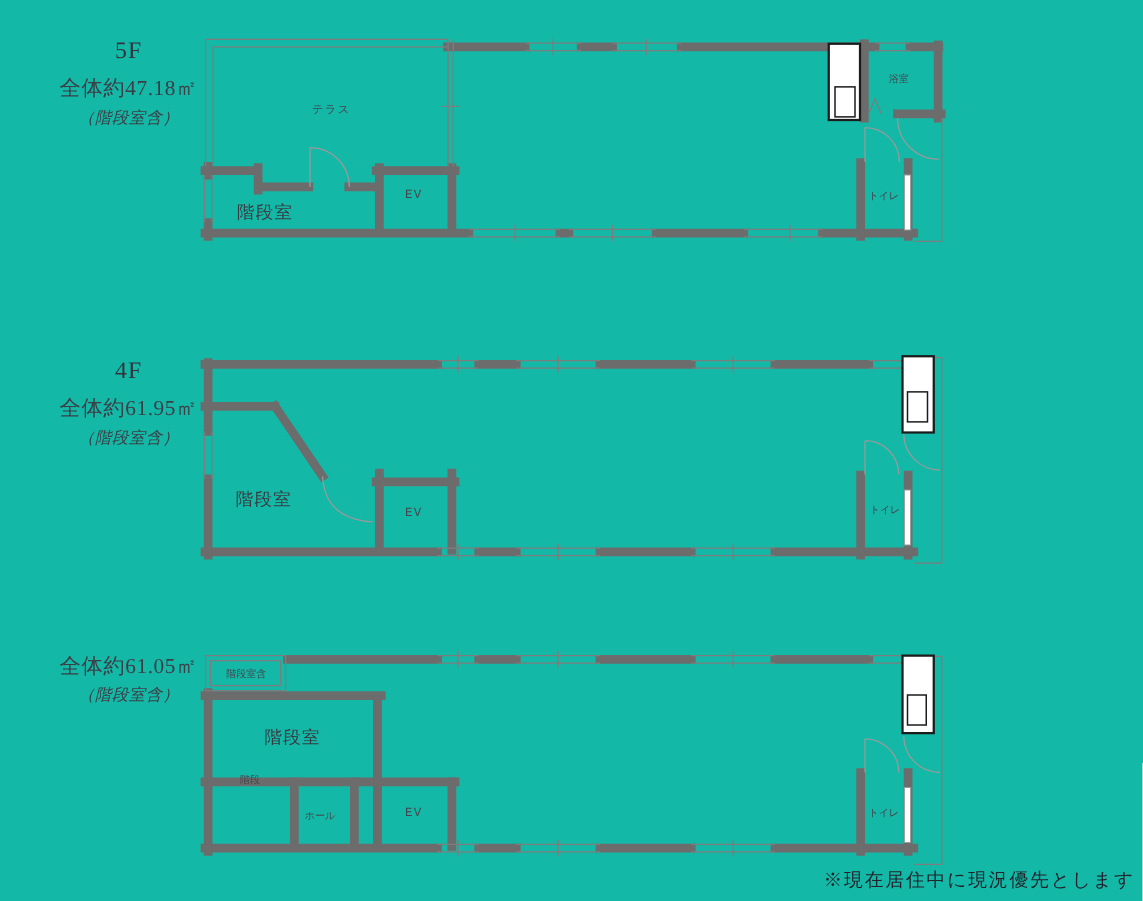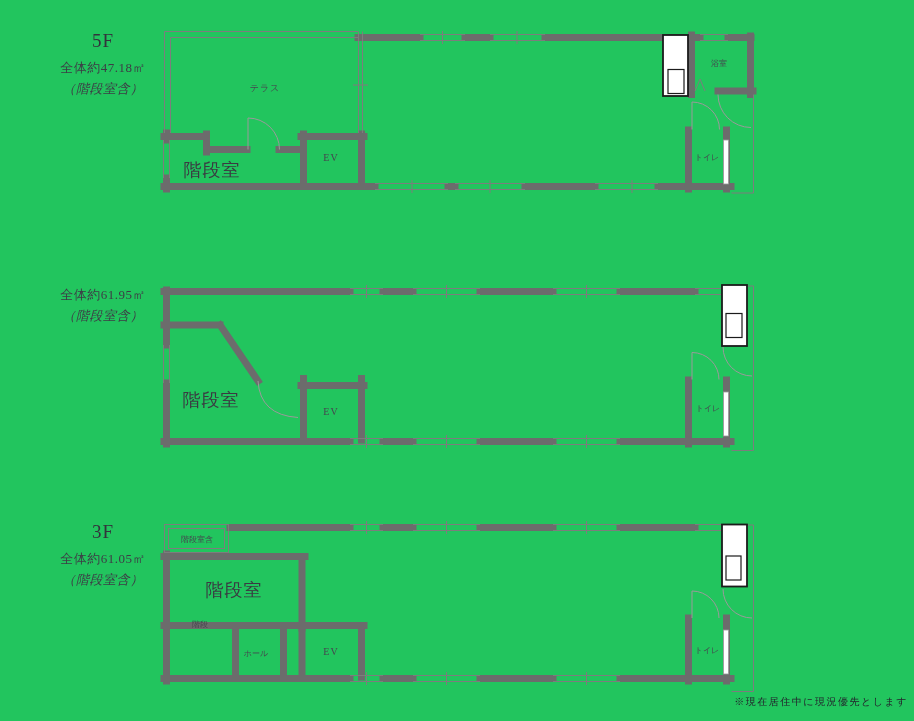--- a/index.html
+++ b/index.html
@@ -1,63 +1,63 @@
 <!DOCTYPE html>
 <html><head>
 <meta charset="utf-8">
 <style>
   html,body{margin:0;padding:0;background:#fff;}
   #canvas{
     position:relative;
     width:914px;height:721px;
-    background:#22c55e;
+    background:#14b8a6;
     font-family:"Liberation Serif","DejaVu Serif",serif;
     color:#3d3d46;
     overflow:hidden;
   }
   #plan-svg{position:absolute;left:0;top:0;}
   .floor-info{
     position:absolute;
     left:36px;width:134px;
     text-align:center;
   }
   .floor-name{
     font-size:19px;
     letter-spacing:1px;
     color:#33333c;
     margin-bottom:7px;
   }
   .floor-area{
-    font-size:13px;
+    font-size:17px;
     letter-spacing:.5px;
     color:#3d3d46;
     margin-bottom:3px;
   }
   .floor-area-note{
     font-size:13px;
     letter-spacing:.5px;
     color:#3d3d46;
     font-style:italic;
   }
   .room-label{
     position:absolute;
     transform:translate(-50%,-50%);
     white-space:nowrap;
     color:#45454e;
-    font-family:Liberation Serif, serif;
+    font-family:Liberation Mono, monospace;
     letter-spacing:1px;
   }
-  .lbl-lg{font-size:18px;color:#3a3a42;}
+  .lbl-lg{font-size:14px;color:#3a3a42;}
   .lbl-md{font-size:10px;}
   .lbl-sm{font-size:9px;text-align:right;}
   .lbl-xs{font-size:8px;letter-spacing:0;}
   #bottom-note{
     position:absolute;
     right:6px;top:695px;
-    font-size:10px;
+    font-size:15px;
     letter-spacing:1.5px;
     color:#23232c;
   }
 </style>
 </head>
 <body>
 
 <div id="canvas">
 
   <svg id="plan-svg" width="914" height="721" viewBox="0 0 914 721">
@@ -163,25 +163,25 @@
       <rect x="723.5" y="630" width="5" height="44" fill="#fff" stroke="#9a9a9a" stroke-width="0.8"></rect>
     </g>
   </svg>
 
   <div class="floor-info" style="top:30px">
     <div class="floor-name">5F</div>
     <div class="floor-area">全体約47.18㎡</div>
     <div class="floor-area-note">（階段室含）</div>
   </div>
   <div class="floor-info" style="top:286px">
+    <div class="floor-name">4F</div>
     <div class="floor-area">全体約61.95㎡</div>
     <div class="floor-area-note">（階段室含）</div>
   </div>
   <div class="floor-info" style="top:521px">
-    <div class="floor-name">3F</div>
     <div class="floor-area">全体約61.05㎡</div>
     <div class="floor-area-note">（階段室含）</div>
   </div>
 
   <span class="room-label lbl-sm" style="left:265px;top:88px">テラス</span>
   <span class="room-label lbl-lg" style="left:212px;top:170px">階段室</span>
   <span class="room-label lbl-md" style="left:331px;top:157px">EV</span>
   <span class="room-label lbl-xs" style="left:719px;top:63px">浴室</span>
   <span class="room-label lbl-xs" style="left:707px;top:157px">トイレ</span>
 

